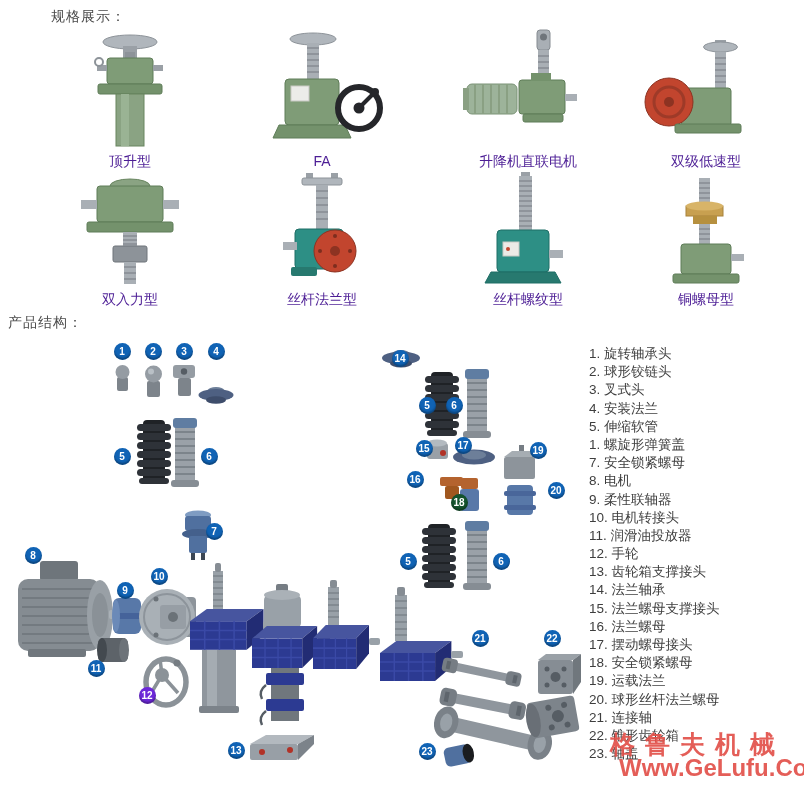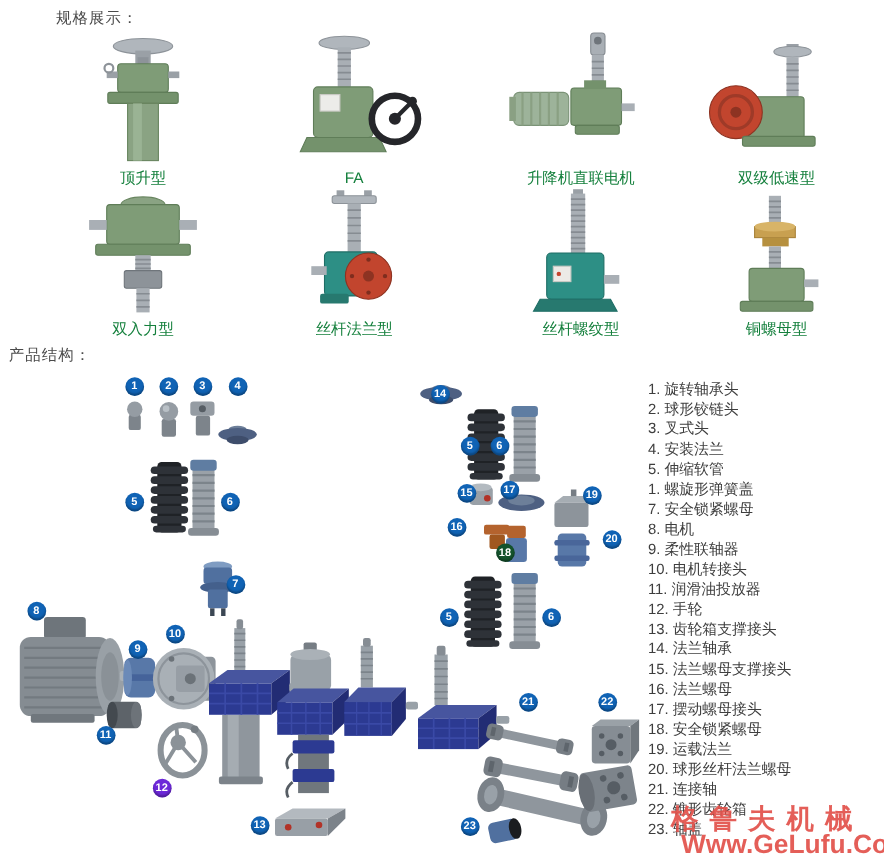--- a/index.html
+++ b/index.html
@@ -6,21 +6,21 @@
   body{
     width:804px;height:785px;position:relative;background:#ffffff;
     font-family:"Liberation Sans",sans-serif;overflow:hidden;
   }
   .section-title{position:absolute;font-size:14px;color:#4a4a4a;letter-spacing:1px;}
   #spec-title{left:8px;top:8px;margin-left:43px;}
   #structure-title{left:8px;top:314px;}
 
   .product-cell{position:absolute;width:192px;text-align:center;}
   .product-cell svg{display:block;margin:0 auto;}
-  .product-label{display:block;font-size:14px;color:#15803d;margin-top:3px;}
+  .product-label{display:block;font-size:14px;color:#4c1d95;margin-top:3px;}
 
   .row1{top:26px;}
   .row2{top:170px;}
   .col1{left:34px;} .col2{left:226px;} .col3{left:432px;} .col4{left:610px;}
 
   .diagram{position:absolute;left:10px;top:333px;width:586px;height:452px;}
   .diagram svg{position:absolute;left:0;top:0;}
   .badge{
     position:absolute;width:17px;height:17px;border-radius:50%;
     background:#1063b5;color:#fff;font-size:10px;font-weight:bold;
@@ -424,21 +424,21 @@
       <div class="badge" style="left: 537.5px; top: 148.5px; background: rgb(16, 99, 181);">20</div>
       <div class="badge" style="left: 195.5px; top: 189.5px; background: rgb(16, 99, 181);">7</div>
       <div class="badge" style="left: 14.5px; top: 213.5px; background: rgb(16, 99, 181);">8</div>
       <div class="badge" style="left: 389.5px; top: 219.5px; background: rgb(16, 99, 181);">5</div>
       <div class="badge" style="left: 482.5px; top: 219.5px; background: rgb(16, 99, 181);">6</div>
       <div class="badge" style="left: 140.5px; top: 234.5px; background: rgb(16, 99, 181);">10</div>
       <div class="badge" style="left: 106.5px; top: 248.5px; background: rgb(16, 99, 181);">9</div>
       <div class="badge" style="left: 461.5px; top: 296.5px; background: rgb(16, 99, 181);">21</div>
       <div class="badge" style="left: 533.5px; top: 296.5px; background: rgb(16, 99, 181);">22</div>
       <div class="badge" style="left: 77.5px; top: 326.5px; background: rgb(16, 99, 181);">11</div>
-      <div class="badge" style="left: 128.5px; top: 375px; background: #6d28d9;">12</div>
+      <div class="badge" style="left: 128.5px; top: 354px; background: #6d28d9;">12</div>
       <div class="badge" style="left: 217.5px; top: 408.5px; background: rgb(16, 99, 181);">13</div>
       <div class="badge" style="left: 408.5px; top: 409.5px; background: rgb(16, 99, 181);">23</div>
     </div>
 </div>
 
 <ol class="parts-list">
     <li class="part-item">1. 旋转轴承头</li>
     <li class="part-item">2. 球形铰链头</li>
     <li class="part-item">3. 叉式头</li>
     <li class="part-item">4. 安装法兰</li>

